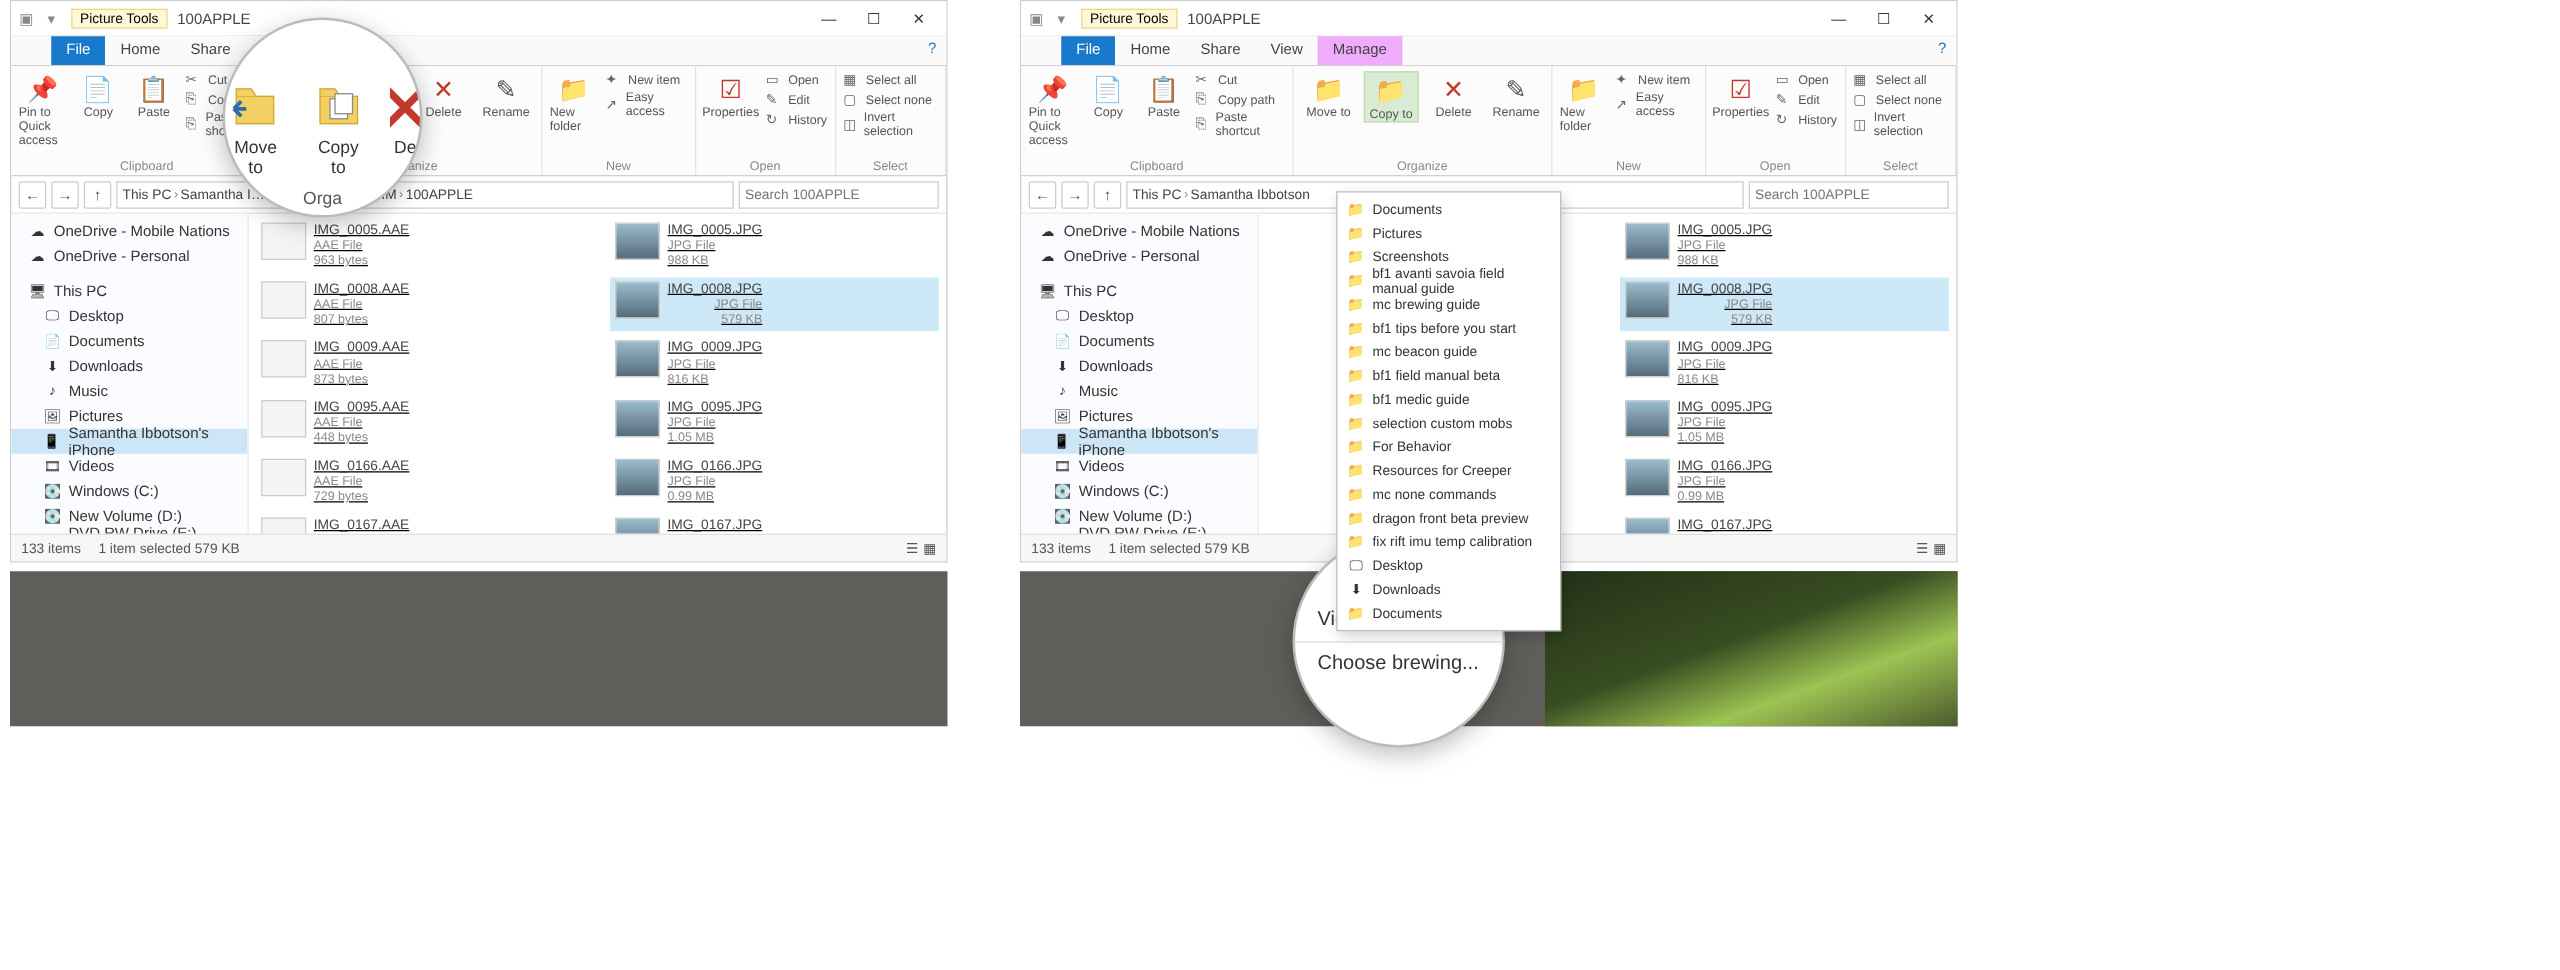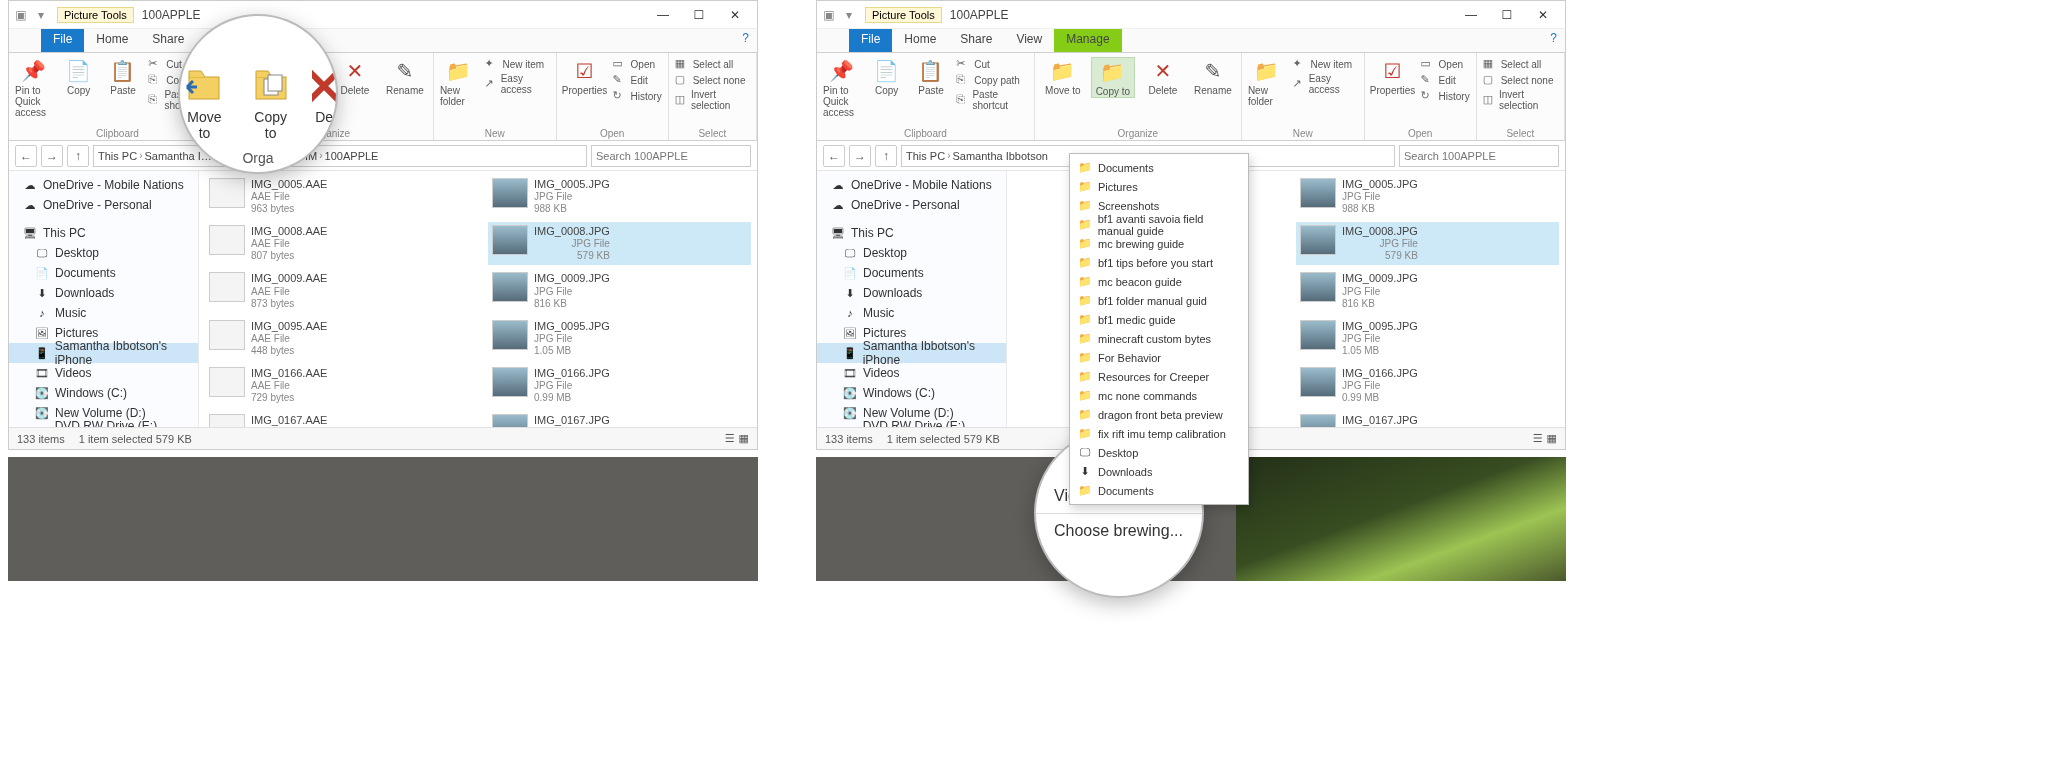--- a/index.html
+++ b/index.html
@@ -32,21 +32,21 @@
   .addr .crumbs{flex:1;height:22px;border:1px solid #ccc;display:flex;align-items:center;padding:0 4px;font-size:11px;color:#444;gap:2px;}
   .crumbs .sep{color:#888;font-size:10px;}
   .addr .search{width:160px;height:22px;border:1px solid #ccc;font-size:11px;padding:0 4px;color:#888;}
   .body { display:flex; height: calc(100% - 28px - 24px - 88px - 30px - 22px); }
   .nav { width:190px; border-right:1px solid #eaeaea; overflow:hidden; padding:4px 0; background:#fafcff;}
   .nav .item { display:flex;align-items:center;gap:6px;font-size:12px;color:#333;padding:2px 6px 2px 14px;height:20px;}
   .nav .item.sel{background:#cde6f7;}
   .nav .ic{width:14px;height:14px;font-size:11px;display:flex;align-items:center;justify-content:center;}
   .content { flex:1; overflow:hidden; padding:4px 6px; display:flex; gap:20px;}
   .col { flex:1; display:flex;flex-direction:column;gap:4px;}
-  .fileitem { display:flex; gap:6px; padding:3px 4px; }
+  .fileitem { display:flex; gap:6px; padding:3px 4px;text-decoration:underline; }
   .fileitem.sel { background:#cde8f6;text-align:right; }
   .fileitem .thumb{width:36px;height:30px;border:1px solid #ccc;background:#f4f4f4;display:flex;align-items:center;justify-content:center;font-size:9px;color:#999;}
   .fileitem .thumb.jpg{background:linear-gradient(#9abccc,#556b7a);}
   .fileitem .meta{font-size:11px;color:#444;line-height:1.2;}
   .fileitem .meta .s{color:#888;font-size:10px;}
   .status { position:absolute;bottom:0;left:0;right:0;height:22px;border-top:1px solid #e0e0e0;background:#f7f7f7;font-size:11px;color:#555;display:flex;align-items:center;gap:14px;padding:0 8px;}
   .status .viewbtns{margin-left:auto;display:flex;gap:4px;}
   .magnifier { position:absolute; border-radius:50%; background:#fff; border:2px solid #bbb; box-shadow:0 6px 20px rgba(0,0,0,.25); overflow:hidden; display:flex;flex-direction:column;align-items:center;justify-content:center;}
   .magnifier.left{ left: 178px; top: 14px; width:160px;height:160px;}
   .magnifier.right{ left:1034px; top:428px; width:170px;height:170px;}
@@ -406,21 +406,21 @@
     <span class="spacer"></span>
     <div class="wbtn">—</div>
     <div class="wbtn">☐</div>
     <div class="wbtn close">✕</div>
   </div>
   <div class="tabs">
     <div class="tab file">File</div>
     <div class="tab">Home</div>
     <div class="tab">Share</div>
     <div class="tab">View</div>
-    <div class="tab" style="background:#84cc16">Manage</div>
+    <div class="tab" style="background:#f0abfc">Manage</div>
     <div class="help">?</div>
   </div>
   <div class="ribbon">
     <div class="group">
       <div class="group-row">
         <div class="big-btn">
             <div class="ico">📌</div>
             <span>Pin to Quick access</span>
           </div>
         <div class="big-btn">
@@ -553,29 +553,29 @@
         <div class="mitem">
           <span class="fi ic-folder">📁</span>
           <span>bf1 tips before you start</span>
         </div>
         <div class="mitem">
           <span class="fi ic-folder">📁</span>
           <span>mc beacon guide</span>
         </div>
         <div class="mitem">
           <span class="fi ic-folder">📁</span>
-          <span>bf1 folder manual guid</span>
+          <span>bf1 field manual beta</span>
         </div>
         <div class="mitem">
           <span class="fi ic-folder">📁</span>
           <span>bf1 medic guide</span>
         </div>
         <div class="mitem">
           <span class="fi ic-folder">📁</span>
-          <span>minecraft custom bytes</span>
+          <span>selection custom mobs</span>
         </div>
         <div class="mitem">
           <span class="fi ic-folder">📁</span>
           <span>For Behavior</span>
         </div>
         <div class="mitem">
           <span class="fi ic-folder">📁</span>
           <span>Resources for Creeper</span>
         </div>
         <div class="mitem">

